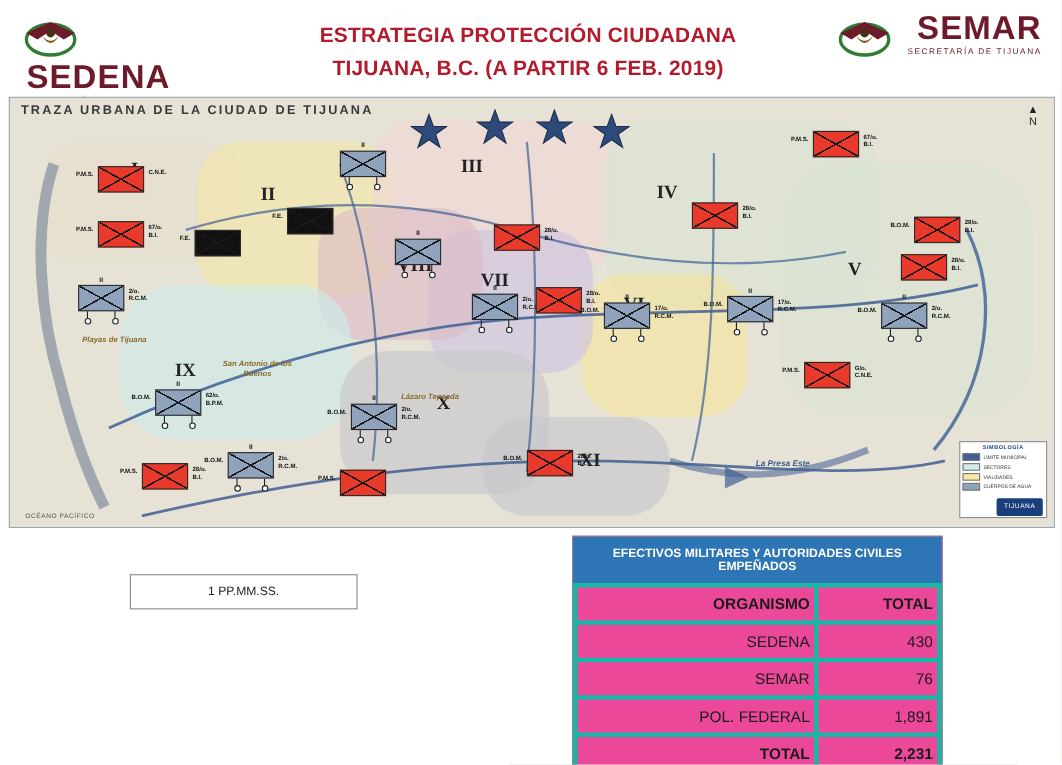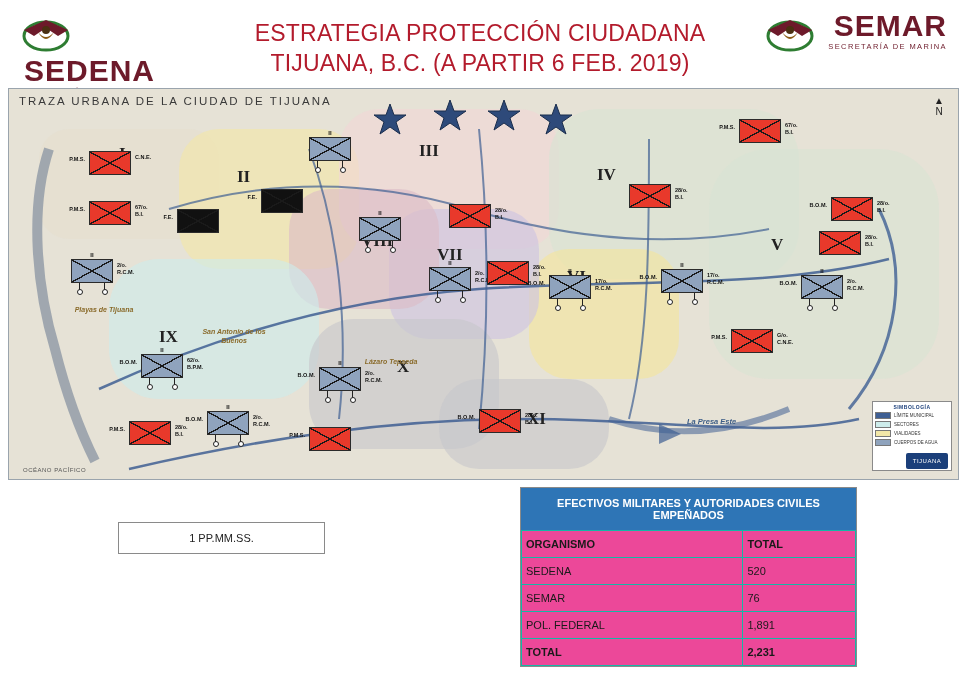--- a/index.html
+++ b/index.html
@@ -12,22 +12,22 @@
   }
   
   .header{
     position:absolute;left:0;top:0;width:965px;height:82px;
     background:#ffffff;
   }
   .header-title{
     position:absolute;left:230px;top:18px;width:500px;
     text-align:center;
     color:#b31b2c;
-    font-weight:normal;
-    font-size:23px;
+    font-weight:bold;
+    font-size:19px;
     line-height:30px;
     letter-spacing:.2px;
   }
   .logo-left{
     position:absolute;left:18px;top:6px;width:215px;height:66px;
   }
   .logo-right{
     position:absolute;right:18px;top:6px;width:200px;height:66px;text-align:right;
   }
   .eagle{
@@ -48,21 +48,21 @@
 
   
   .map-wrap{
     position:absolute;left:8px;top:88px;width:949px;height:390px;
     border:1px solid #9aa4ad;
     background:#e9e6dd;
     overflow:hidden;
   }
   .map-label{
     position:absolute;left:10px;top:6px;
-    font-size:11.5px;letter-spacing:2px;color:#3a3a3a;font-weight:normal;
+    font-size:11.5px;letter-spacing:2px;color:#3a3a3a;font-weight:bold;
   }
   .map-credit{
     position:absolute;left:14px;bottom:6px;font-size:6px;color:#555;letter-spacing:.5px;
   }
   .north{
     position:absolute;right:14px;top:6px;color:#222;font-size:10px;text-align:center;
   }
 
   
   .zone{position:absolute;opacity:.62;}
@@ -158,21 +158,21 @@
     border:1px solid #8a8a8a;background:#ec4899;
   }
   .force-head{
     background:#2e75b6;color:#fff;font-weight:bold;font-size:11px;
     text-align:center;padding:9px 4px;
   }
   table.force{
     border-collapse:collapse;width:100%;
   }
   table.force td,table.force th{
-    border:1px solid #14b8a6;font-size:11px;text-align:left;padding:7px 4px;color:#1a1a1a;
+    border:4px solid #14b8a6;font-size:14px;text-align:right;padding:7px 4px;color:#1a1a1a;
   }
   table.force th{font-weight:bold;}
   table.force tr.total td{font-weight:bold;}
 </style>
 </head>
 <body>
 
 <div class="header">
 
   <div class="logo-left">
@@ -199,21 +199,21 @@
     <span class="eagle">
       <svg width="56" height="50" viewBox="0 0 56 50">
         <ellipse cx="28" cy="30" rx="22" ry="14" fill="none" stroke="#2e7d32" stroke-width="3"></ellipse>
         <path d="M6 24 L28 14 L50 24 L40 30 L28 22 L16 30 Z" fill="#6d1a2a"></path>
         <path d="M20 26 q8 10 16 0 q-8 14 -16 0 Z" fill="#8a5a14"></path>
         <circle cx="28" cy="24" r="4" fill="#4a3012"></circle>
       </svg>
     </span>
     <span class="brand-word">
       <div class="brand-main">SEMAR</div>
-      <div class="brand-sub">SECRETARÍA DE MARINA</div>
+      <div class="brand-sub">SECRETARÍA DE TIJUANA</div>
     </span>
   </div>
 </div>
 
 <div class="map-wrap">
 
   <div class="zone z-tan" style="left:0;top:0;width:949px;height:390px;background:#e6e2d6;opacity:1"></div>
   <div class="zone z-beige" style="left:30px;top:40px;width:180px;height:110px;border-radius:30px;"></div>
   <div class="zone z-yellow" style="left:170px;top:40px;width:180px;height:140px;border-radius:40px;"></div>
   <div class="zone z-pink" style="left:330px;top:20px;width:220px;height:140px;border-radius:40px;"></div>
@@ -462,21 +462,21 @@
 <div class="force-panel">
   <div class="force-head">EFECTIVOS MILITARES Y AUTORIDADES CIVILES EMPEÑADOS</div>
   <table class="force">
     <tbody>
       <tr>
         <th>ORGANISMO</th>
         <th>TOTAL</th>
       </tr>
       <tr>
         <td>SEDENA</td>
-        <td>520</td>
+        <td>430</td>
       </tr>
       <tr>
         <td>SEMAR</td>
         <td>76</td>
       </tr>
       <tr>
         <td>POL. FEDERAL</td>
         <td>1,891</td>
       </tr>
       <tr class="total">

